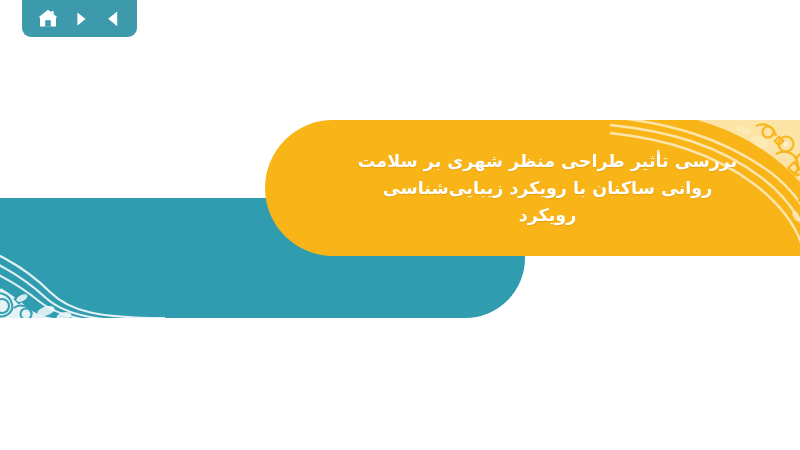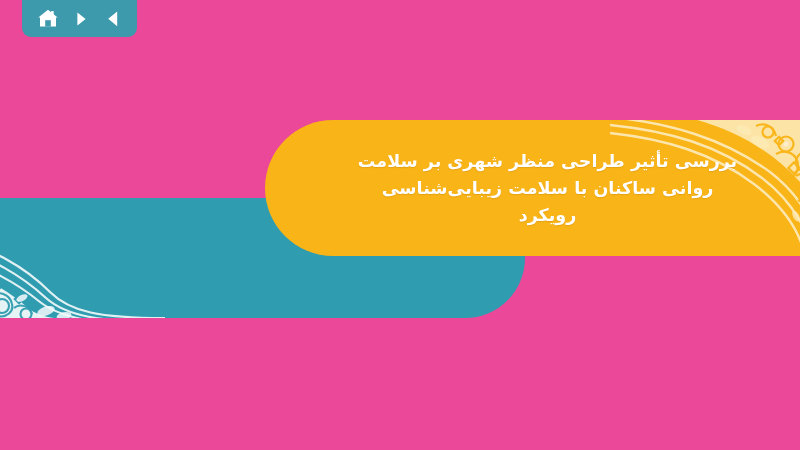--- a/index.html
+++ b/index.html
@@ -6,21 +6,21 @@
   html, body {
     margin: 0;
     padding: 0;
     background: #2b2b2b;
   }
   #slide {
     position: relative;
     width: 800px;
     height: 450px;
     overflow: hidden;
-    background: #ec4899;
+    background: #ffffff;
     font-family: "DejaVu Sans", "Liberation Sans", sans-serif;
     user-select: none;
   }
 
   
   #navbar {
     position: absolute;
     left: 22px;
     top: 0;
     width: 115px;
@@ -198,19 +198,19 @@
       </g>
       <g fill="#ffffff" opacity="0.55">
         <circle cx="196" cy="42" r="3.2"></circle>
         <circle cx="176" cy="24" r="2.6"></circle>
         <circle cx="208" cy="72" r="2.8"></circle>
       </g>
     </svg>
 
     <div id="title-text">
       <div class="tline">بررسی تأثیر طراحی منظر شهری بر سلامت</div>
-      <div class="tline">روانی ساکنان با سلامت زیبایی‌شناسی</div>
+      <div class="tline">روانی ساکنان با رویکرد زیبایی‌شناسی</div>
       <div class="tline">رویکرد</div>
     </div>
 
   </div>
 
 </div>
 
 </body></html>

